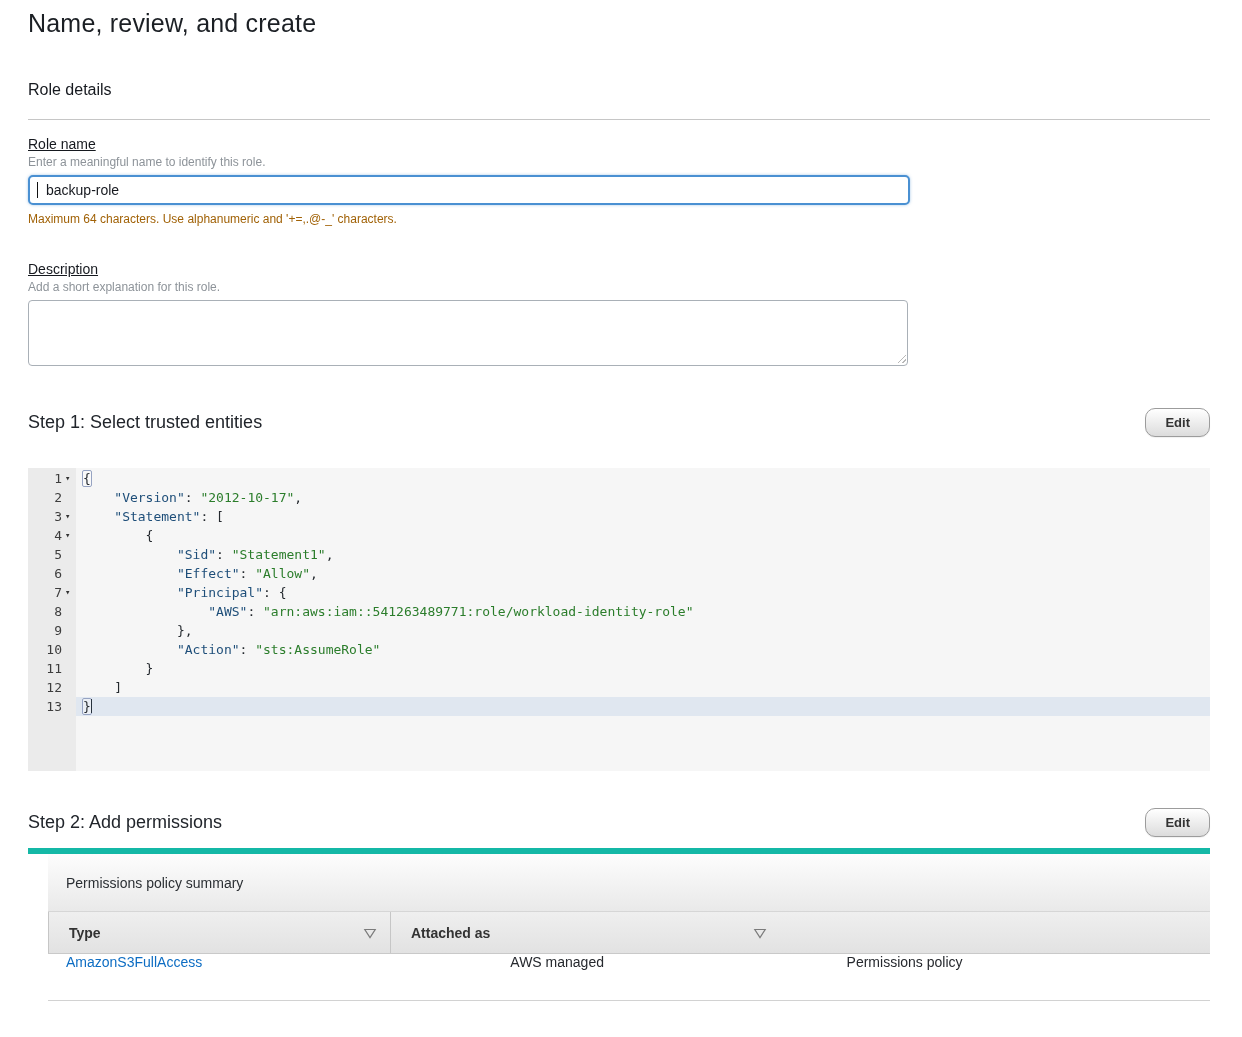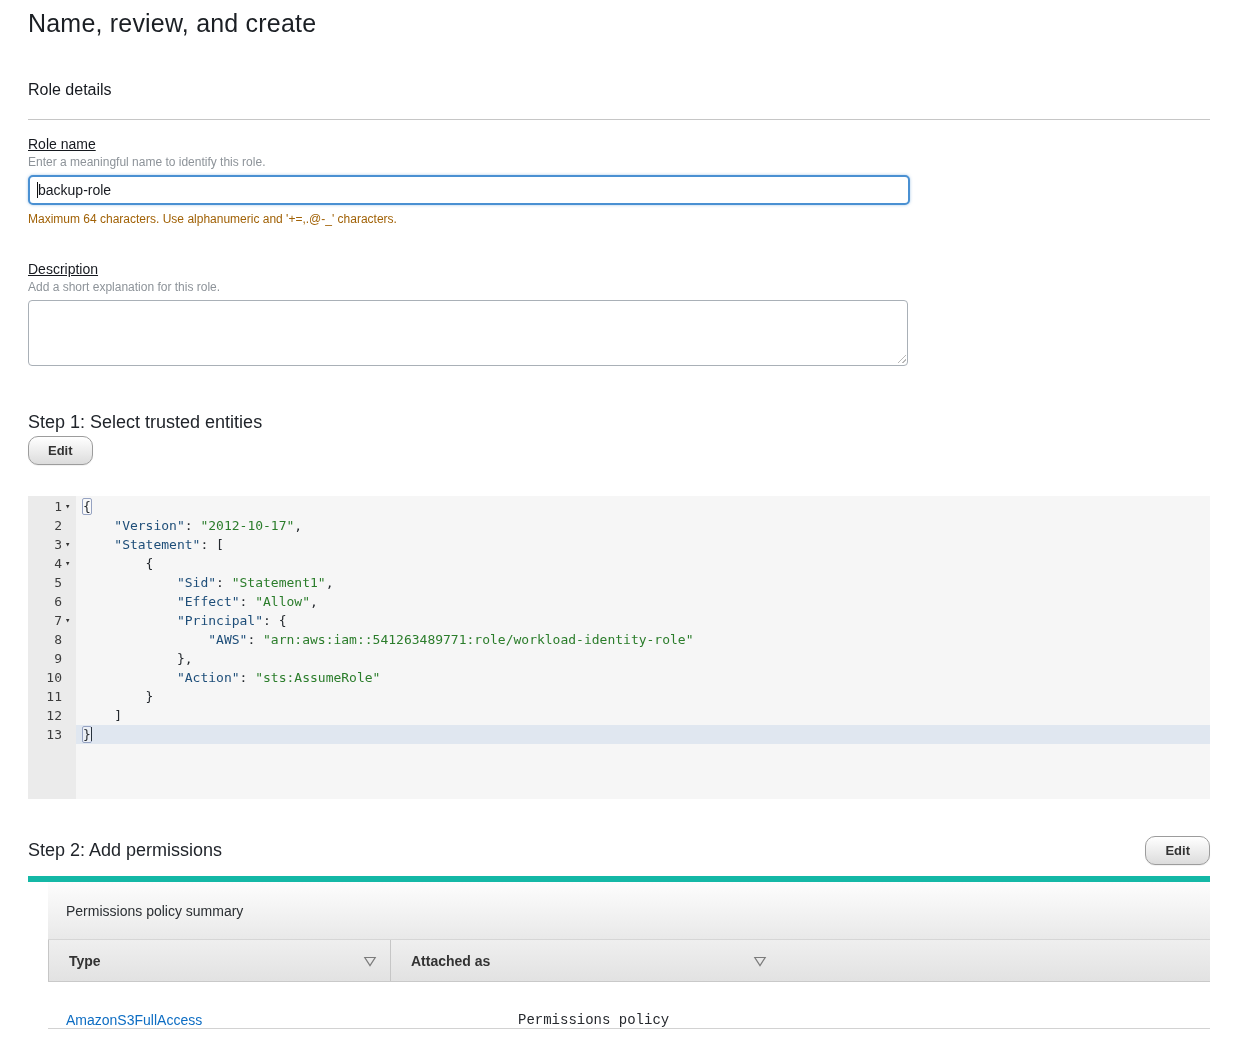--- a/index.html
+++ b/index.html
@@ -17,39 +17,39 @@
   .hdivider { border:none; border-top:1px solid #c6c6c6; margin:20px 0 0; height:0; }
 
   .field-label { font-size:14px; color:#16191f; margin-top:16px;text-decoration:underline; }
   .field-help  { font-size:12px; color:#8d9399; margin-top:3px; }
   .field-constraint { font-size:12px; color:#a16207; margin-top:7px; }
 
   .input-wrap { position:relative; margin-top:6px; width:882px; }
   .role-name-input {
     width:882px; height:30px; border:2px solid #4a90d2; border-radius:5px;
     box-shadow:0 0 3px rgba(74,144,210,.5);
-    padding:0 8px; font-size:14px; font-family:"Liberation Sans",sans-serif; color:#16191f;
+    padding:0 16px; font-size:14px; font-family:"Liberation Sans",sans-serif; color:#16191f;
     outline:none; background:#fff;
   }
   .input-caret { position:absolute; left:9px; top:7px; width:1px; height:16px; background:#111; }
 
   .textarea-wrap { position:relative; margin-top:6px; width:880px; }
   .desc-textarea {
     width:880px; height:66px; border:1px solid #a9b0b7; border-radius:4px;
     padding:6px 8px; font-size:14px; font-family:"Liberation Sans",sans-serif;
     resize:none; outline:none; background:#fff; display:block;
   }
   .resize-grip {
     position:absolute; right:2px; bottom:3px; width:11px; height:11px;
     background:repeating-linear-gradient(-45deg, transparent 0 2px, #b9b9b9 2px 3px);
     clip-path:polygon(100% 0, 100% 100%, 0 100%);
   }
 
   .section-row { display:flex; justify-content:space-between; align-items:flex-start; }
-  .row-step1 { margin-top:42px;flex-direction:column; }
+  .row-step1 { margin-top:42px; }
   .row-step2 { margin-top:37px; }
   .section-heading { font-size:18px; font-weight:400; color:#21252b; line-height:28px; }
   .btn-edit {
     background:linear-gradient(#ffffff,#dcdcdc); border:1px solid #9c9c9c; border-radius:10px;
     font-size:13px; font-weight:700; color:#333; padding:0 19px; height:29px;
     font-family:"Liberation Sans",sans-serif; cursor:pointer; box-shadow:0 1px 1px rgba(0,0,0,.06);
   }
 
   
   .editor {
@@ -80,24 +80,24 @@
     display:flex; height:42px; background:linear-gradient(#efefef,#e2e2e2);
     border-bottom:1px solid #c9c9c9; font-size:14px; font-weight:700; color:#333;
   }
   .th { position:relative; display:flex; align-items:center; height:100%; cursor:pointer; }
   .th-1 { width:450px; padding-left:18px; }
   .th-2 { width:342px; padding-left:20px; border-left:1px solid #c6c6c6; }
   .th-3 { width:390px; padding-left:20px; border-left:1px solid #c6c6c6; }
   .sort { position:absolute; right:13px; top:16px; line-height:0; }
   .extlink { margin-left:7px; position:relative; top:1px; }
 
-  .tbl-row { display:flex; height:47px; align-items:flex-end; font-size:14px; background:#fff; border-bottom:1px solid #d2d2d2; color:#26292e; }
+  .tbl-row { display:flex; height:47px; align-items:flex-start; font-size:14px; background:#fff; border-bottom:1px solid #d2d2d2; color:#26292e; }
   .td-1 { width:450px; padding-left:18px; }
   .td-2 { width:342px; padding-left:20px; }
-  .td-3 { width:390px; padding-left:20px;font-family:Liberation Mono, monospace; }
+  .td-3 { width:390px; padding-left:20px; }
   .policy-link { color:#0d6dc3; text-decoration:none; cursor:pointer; }
 </style>
 </head>
 <body>
 
 <div class="container">
 
   <h1 class="page-title">Name, review, and create</h1>
 
   <div class="section-h2">Role details</div>
@@ -219,17 +219,18 @@
               <path d="M1.8 1.5h10.4L7 9.6z" fill="none" stroke="#7b7b7b" stroke-width="1.2"></path>
             </svg>
         </span>
       </div>
     </div>
 
     <div class="tbl-row">
       <div class="td-1">
         <a class="policy-link" href="#">AmazonS3FullAccess</a>
       </div>
+      <div class="td-2">AWS managed</div>
       <div class="td-3">Permissions policy</div>
     </div>
   </div>
 
 </div>
 
 </body></html>

